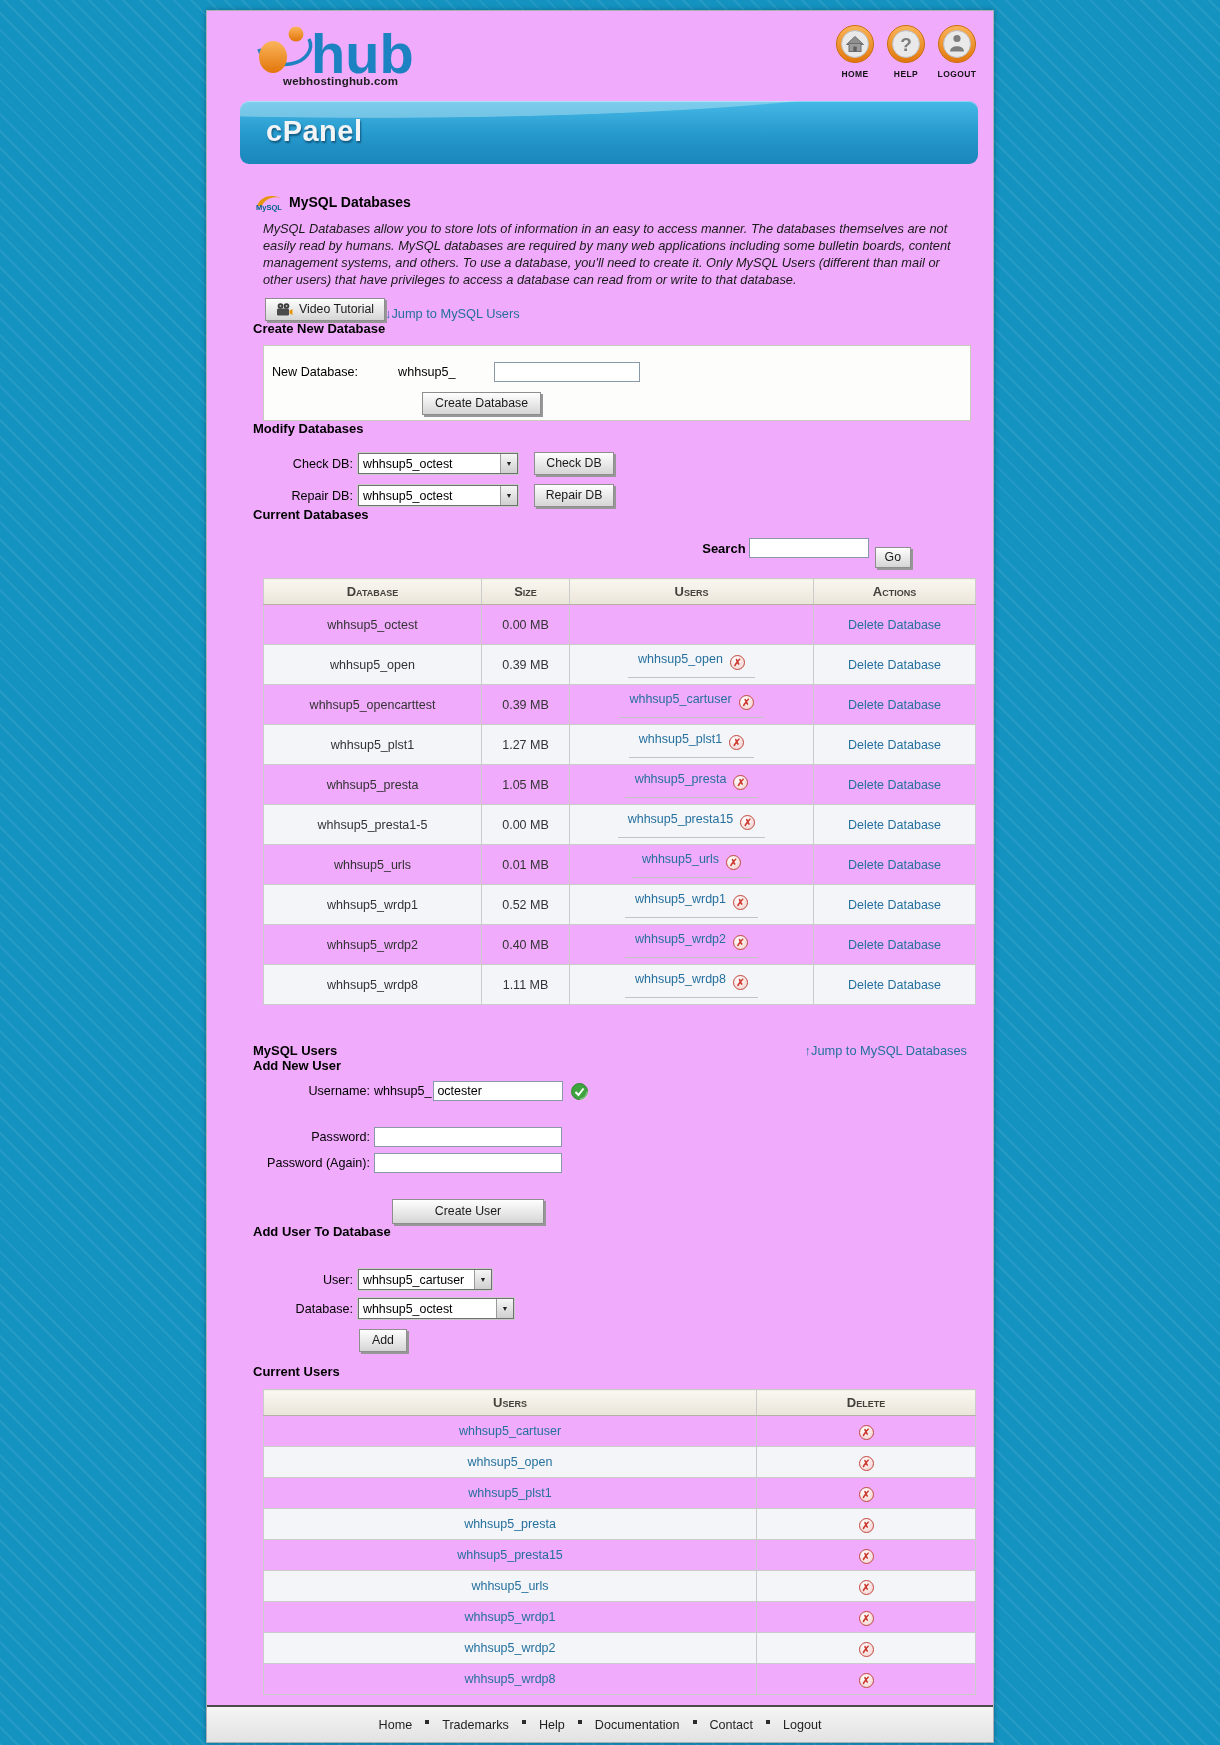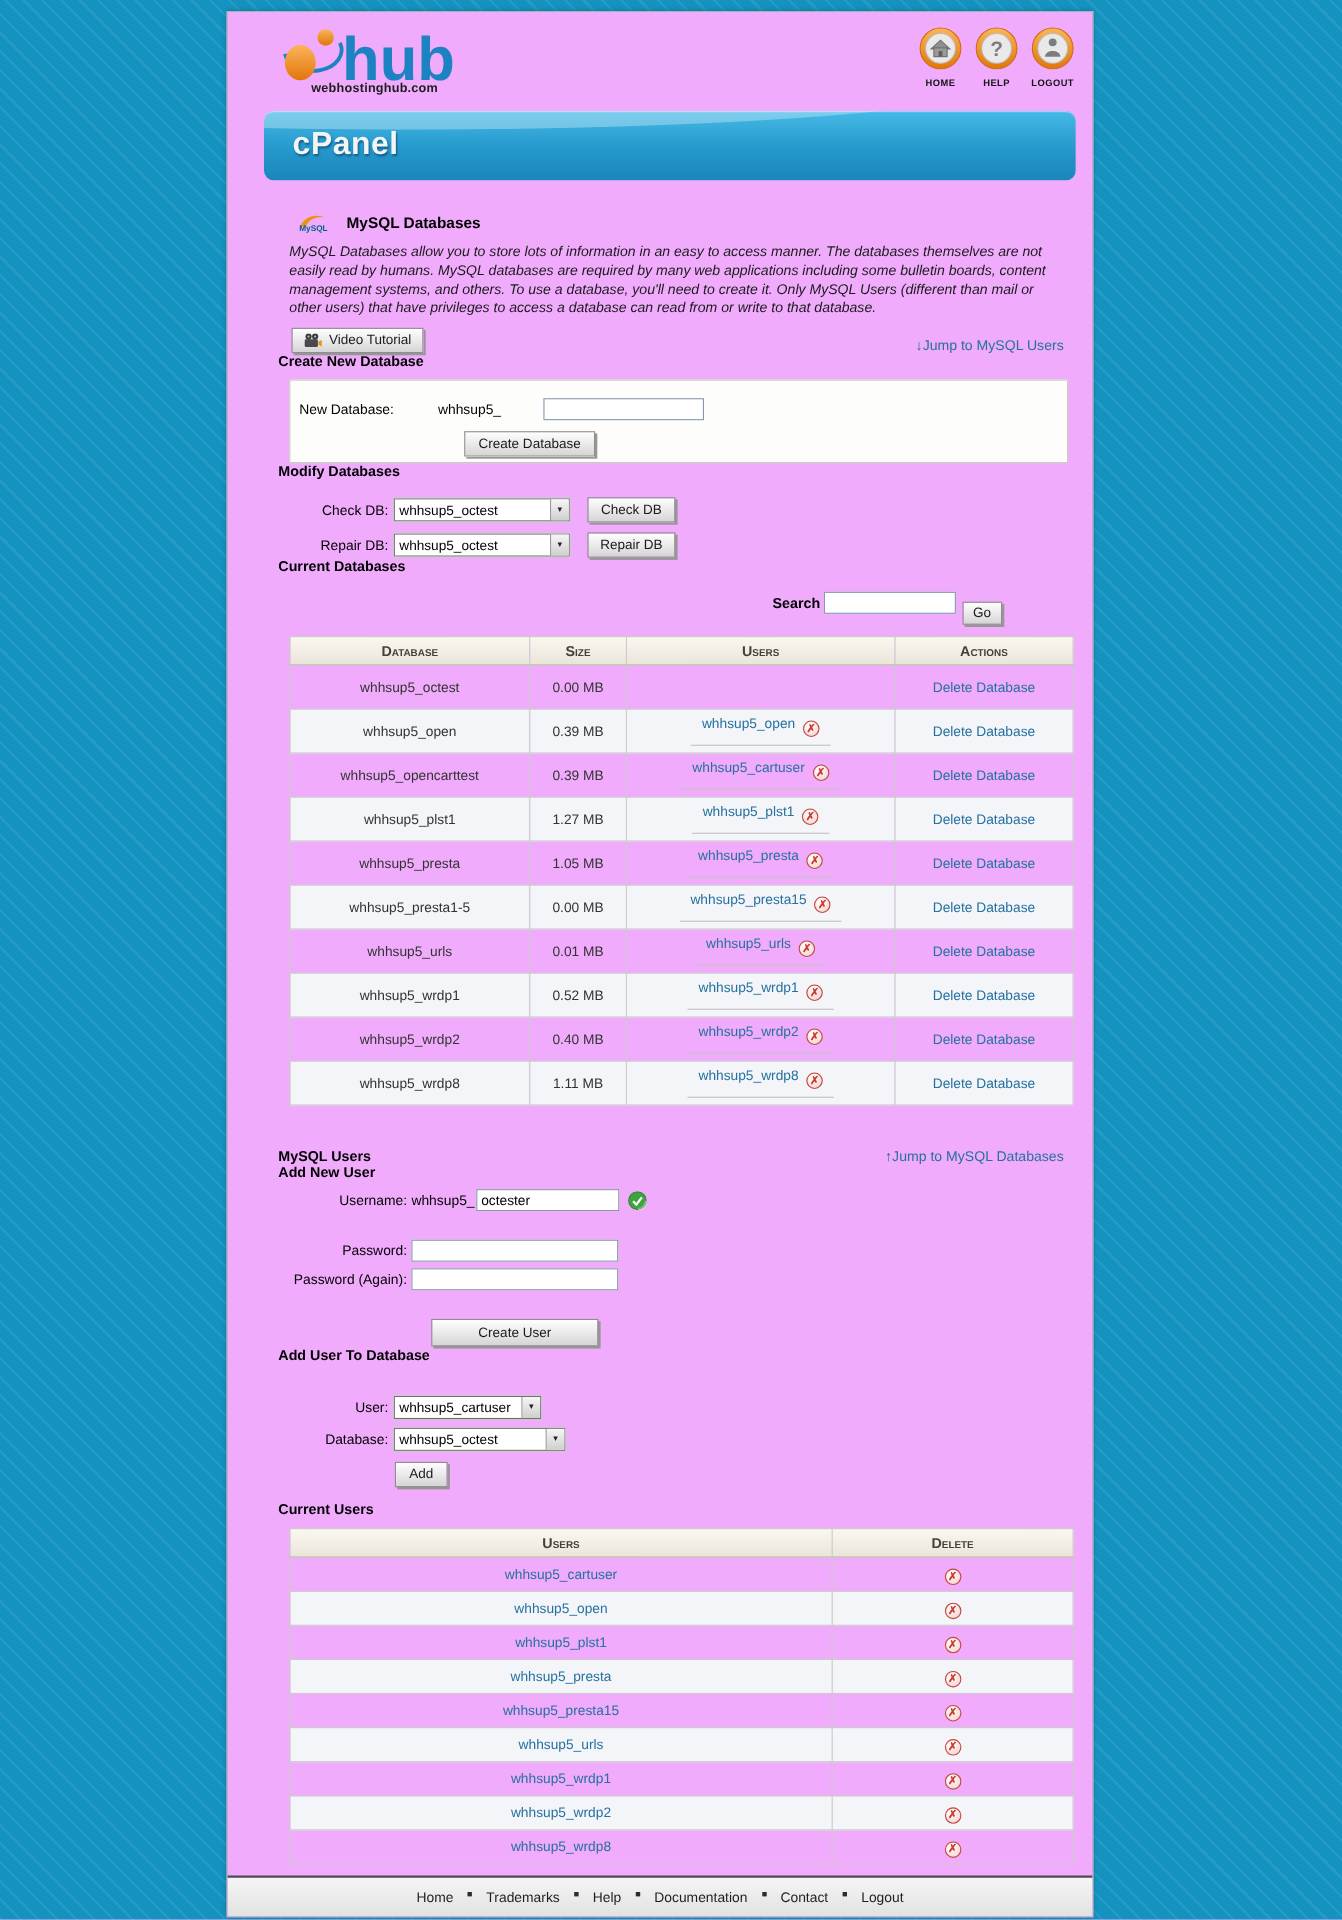--- a/index.html
+++ b/index.html
@@ -30,24 +30,24 @@
       radial-gradient(160% 130% at 85% 160%, rgba(255,255,255,0.14) 0 45%, rgba(255,255,255,0) 46%),
       linear-gradient(180deg,#45b9e6 0%,#2598cc 55%,#1a86ba 100%);
     box-shadow:inset 0 1px 0 rgba(255,255,255,.4);
   }
   .banner .cpanel{
     position:absolute;left:26px;top:14px;font-size:29px;font-weight:bold;color:#f2f4f6;
     text-shadow:1px 2px 2px rgba(0,40,70,.55);letter-spacing:.5px;
   }
   
   .content{position:absolute;left:0;top:153px;width:788px;padding:0 16px 0 46px;box-sizing:border-box;}
-  .title-row{display:flex;align-items:center;gap:16px;margin:28px 0 0 18px;}
+  .title-row{display:flex;align-items:center;gap:6px;margin:28px 0 0 2px;}
   .title-row h2{font-size:14px;margin:0;color:#000;}
   p.desc{margin:8px 0 0 10px;width:697px;font-style:italic;font-size:12.8px;line-height:17px;color:#1a1a1a;}
-  .tutorial-row{display:flex;align-items:flex-end;justify-content:space-between;margin:10px 0 0 12px;padding-right:12px;}
+  .tutorial-row{display:flex;align-items:flex-end;margin:10px 0 0 12px;padding-right:12px;}
   a.jumplink{color:#26719e;text-decoration:none;font-size:12.8px;cursor:pointer;}
   .arrow-ico{font-size:12.8px;color:#26719e;}
   h3.sec{font-size:13px;margin:0;color:#000;}
   .h-create{margin-top:26px;}
   
   .create-box{margin:9px 0 0 10px;width:708px;height:76px;background:#fdfdfb;border:1px solid #c7ccba;box-sizing:border-box;padding:16px 0 0 8px;}
   .cb-row{display:flex;align-items:center;font-size:12.6px;color:#000;gap:36px;}
   .cb-btn-row{margin:10px 0 0 150px;}
   input.txt{height:20px;border:1px solid #8a99a8;font-size:12.5px;font-family:"Liberation Sans",sans-serif;padding:0 3px;background:#fff;box-sizing:border-box;}
   .nd-input{width:146px;margin-left:2px;height:22px;}

